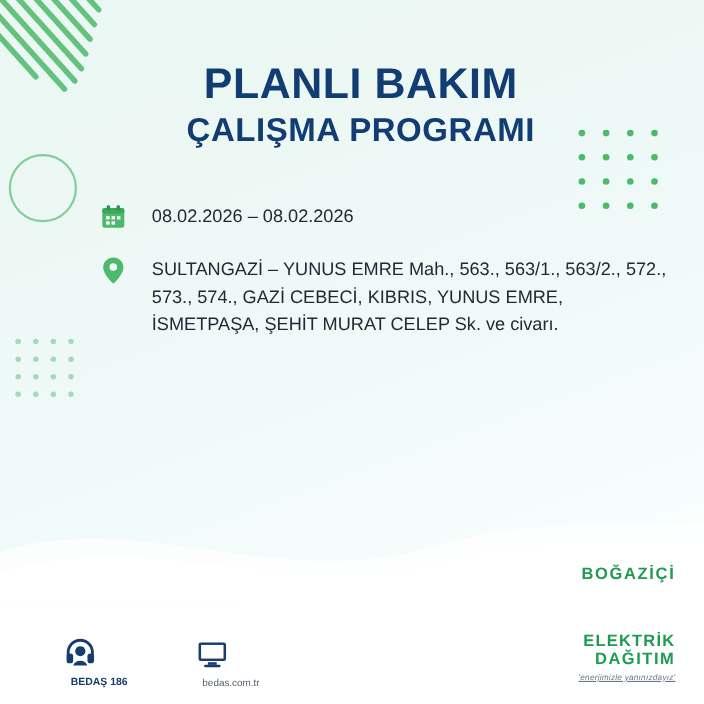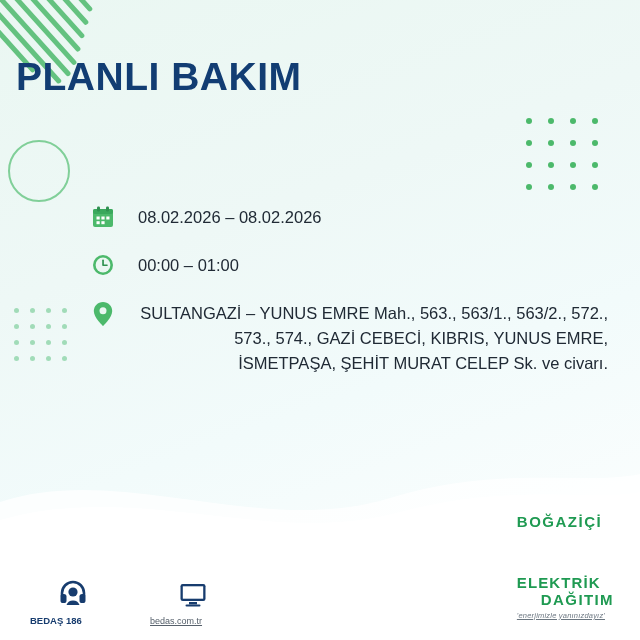--- a/index.html
+++ b/index.html
@@ -96,44 +96,43 @@
     height: 92px;
     background: #ffffff;
   }
 
   
   .title-wrap {
     position: absolute;
     top: 56px;
     left: 16px;
     right: 0;
-    text-align: left;
+    text-align: center;
   }
   .title-main {
     font-size: 39px;
     font-weight: bold;
     color: #123d73;
     letter-spacing: .5px;
     line-height: 1.08;
   }
   .title-sub {
     font-size: 30px;
     font-weight: bold;
     color: #123d73;
     letter-spacing: .5px;
     margin-top: 4px;
   }
 
   
   .info {
     position: absolute;
-    top: 204px;
+    top: 184px;
     left: 86px;
     right: 30px;
-    text-align: right;
   }
   .row {
     display: flex;
     align-items: flex-start;
     margin-bottom: 22px;
   }
   .row .ico {
     width: 34px;
     min-width: 34px;
     display: flex;
@@ -154,47 +153,46 @@
   .footer-items {
     position: absolute;
     bottom: 14px;
     left: 30px;
     display: flex;
     align-items: flex-end;
     gap: 34px;
   }
   .f-item {
     width: 86px;
-    text-align: left;
+    text-align: right;
   }
   .f-item .fi-ico {
     height: 34px;
     display: flex;
     align-items: center;
     justify-content: center;
   }
   .f-item .fi-label {
     margin-top: 4px;
     font-size: 9.5px;
     color: #173c6e;
     font-weight: bold;
     white-space: nowrap;
   }
   .f-item.small .fi-label {
     font-weight: normal;
     color: #56606b;
     font-size: 9px;
-    text-decoration: underline;
   }
 
   .brand {
     position: absolute;
     right: 26px;
     bottom: 20px;
-    text-align: left;
+    text-align: right;
     line-height: 1.12;
   }
   .brand .b1 { font-size: 15px; font-weight: bold; color: #1f9a52; letter-spacing: 1.5px;}
   .brand .b2 { font-size: 15px; font-weight: bold; color: #1f9a52; letter-spacing: 1.1px; margin-top: 44px;}
   .brand .b3 { font-size: 15px; font-weight: bold; color: #1f9a52; letter-spacing: 1.4px; margin-left: 24px;}
   .brand .b4 { font-size: 7.5px; color: #6b7680; margin-top: 3px; font-style: italic; letter-spacing: .2px; text-decoration: underline;}
 </style>
 </head>
 <body>
 
@@ -246,20 +244,21 @@
       <i></i>
       <i></i>
     <i></i>
       <i></i>
       <i></i>
       <i></i>
   </div>
 
   <div class="title-wrap">
     <div class="title-main">PLANLI BAKIM</div>
+    <div class="title-sub">ÇALIŞMA PROGRAMI</div>
   </div>
 
   <div class="info">
 
     <div class="row">
       <div class="ico">
         <svg width="24" height="24" viewBox="0 0 24 24" aria-hidden="true">
           <rect x="2" y="4" width="20" height="18" rx="2" fill="#4cb96b"></rect>
           <rect x="2" y="4" width="20" height="5" rx="2" fill="#3aa85c"></rect>
           <rect x="6" y="1.5" width="3" height="5" rx="1.2" fill="#2f9150"></rect>
@@ -267,31 +266,20 @@
           <rect x="5.5" y="11.5" width="3.2" height="3" fill="#ffffff"></rect>
           <rect x="10.4" y="11.5" width="3.2" height="3" fill="#ffffff"></rect>
           <rect x="15.3" y="11.5" width="3.2" height="3" fill="#ffffff"></rect>
           <rect x="5.5" y="16.2" width="3.2" height="3" fill="#ffffff"></rect>
           <rect x="10.4" y="16.2" width="3.2" height="3" fill="#ffffff"></rect>
         </svg>
       </div>
       <div class="txt">08.02.2026 – 08.02.2026</div>
     </div>
 
-    <div class="row">
-      <div class="ico">
-        <svg width="24" height="24" viewBox="0 0 24 24" aria-hidden="true">
-          <circle cx="12" cy="12" r="10" fill="#4cb96b"></circle>
-          <circle cx="12" cy="12" r="7.4" fill="#eaf7f2"></circle>
-          <rect x="11.2" y="6.5" width="1.7" height="6.4" rx="0.8" fill="#2f9150"></rect>
-          <rect x="11.6" y="11.4" width="5.2" height="1.7" rx="0.8" fill="#2f9150"></rect>
-        </svg>
-      </div>
-      <div class="txt">00:00 – 01:00</div>
-    </div>
 
 
     <div class="row addr">
       <div class="ico">
         <svg width="22" height="26" viewBox="0 0 22 26" aria-hidden="true">
           <path d="M11 1 C5.8 1 1.8 5 1.8 10 C1.8 16.6 11 25 11 25 C11 25 20.2 16.6 20.2 10 C20.2 5 16.2 1 11 1 Z" fill="#4cb96b"></path>
           <circle cx="11" cy="9.8" r="3.5" fill="#eaf7f2"></circle>
         </svg>
       </div>
       <div class="txt">SULTANGAZİ – YUNUS EMRE Mah., 563., 563/1., 563/2., 572., 573., 574., GAZİ CEBECİ, KIBRIS, YUNUS EMRE, İSMETPAŞA, ŞEHİT MURAT CELEP Sk. ve civarı.</div>

